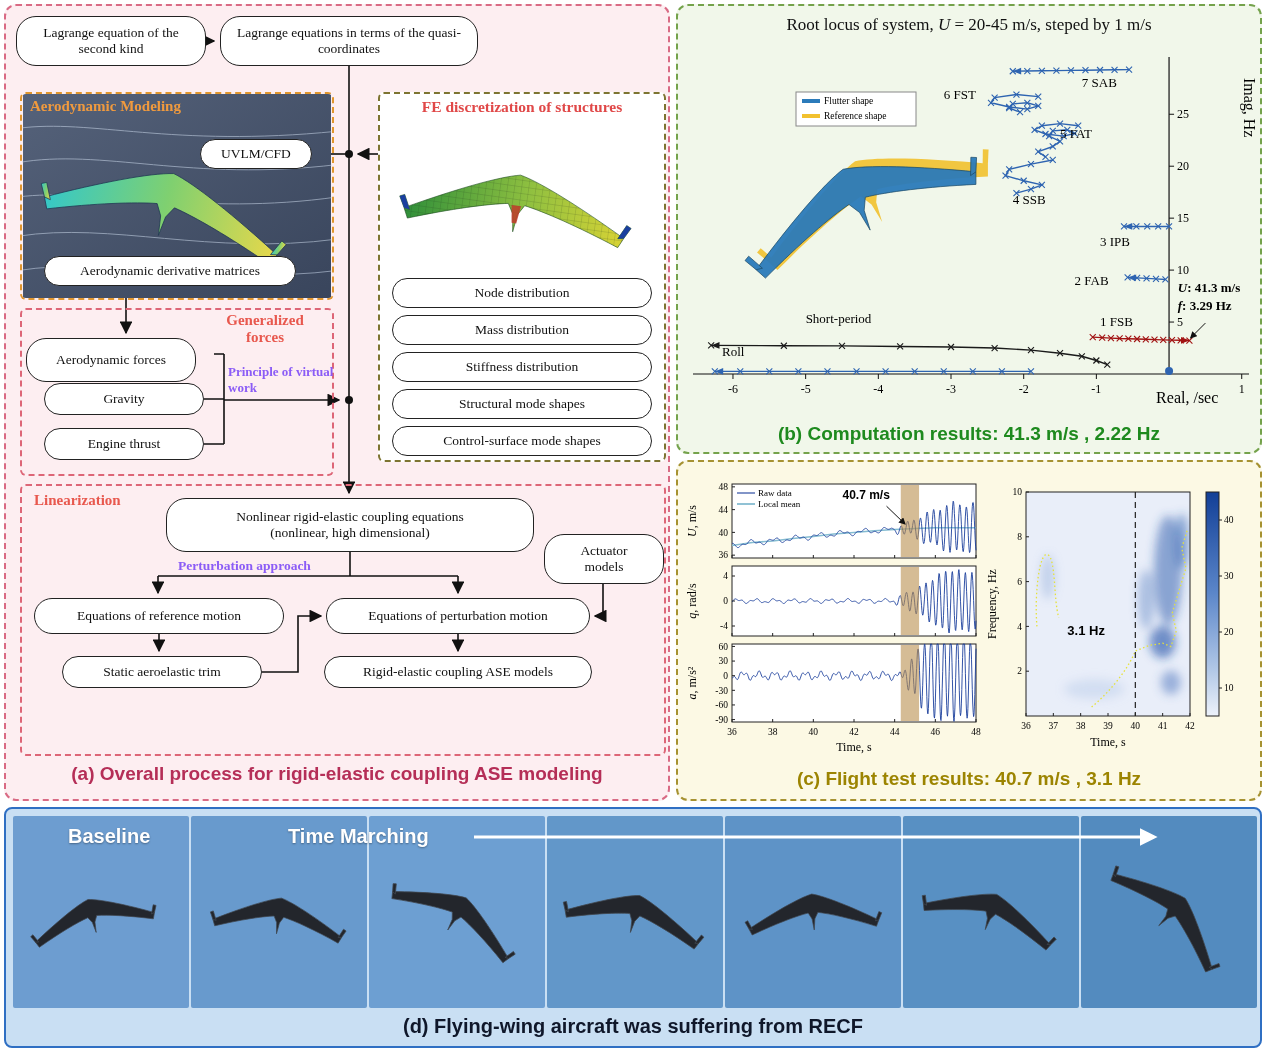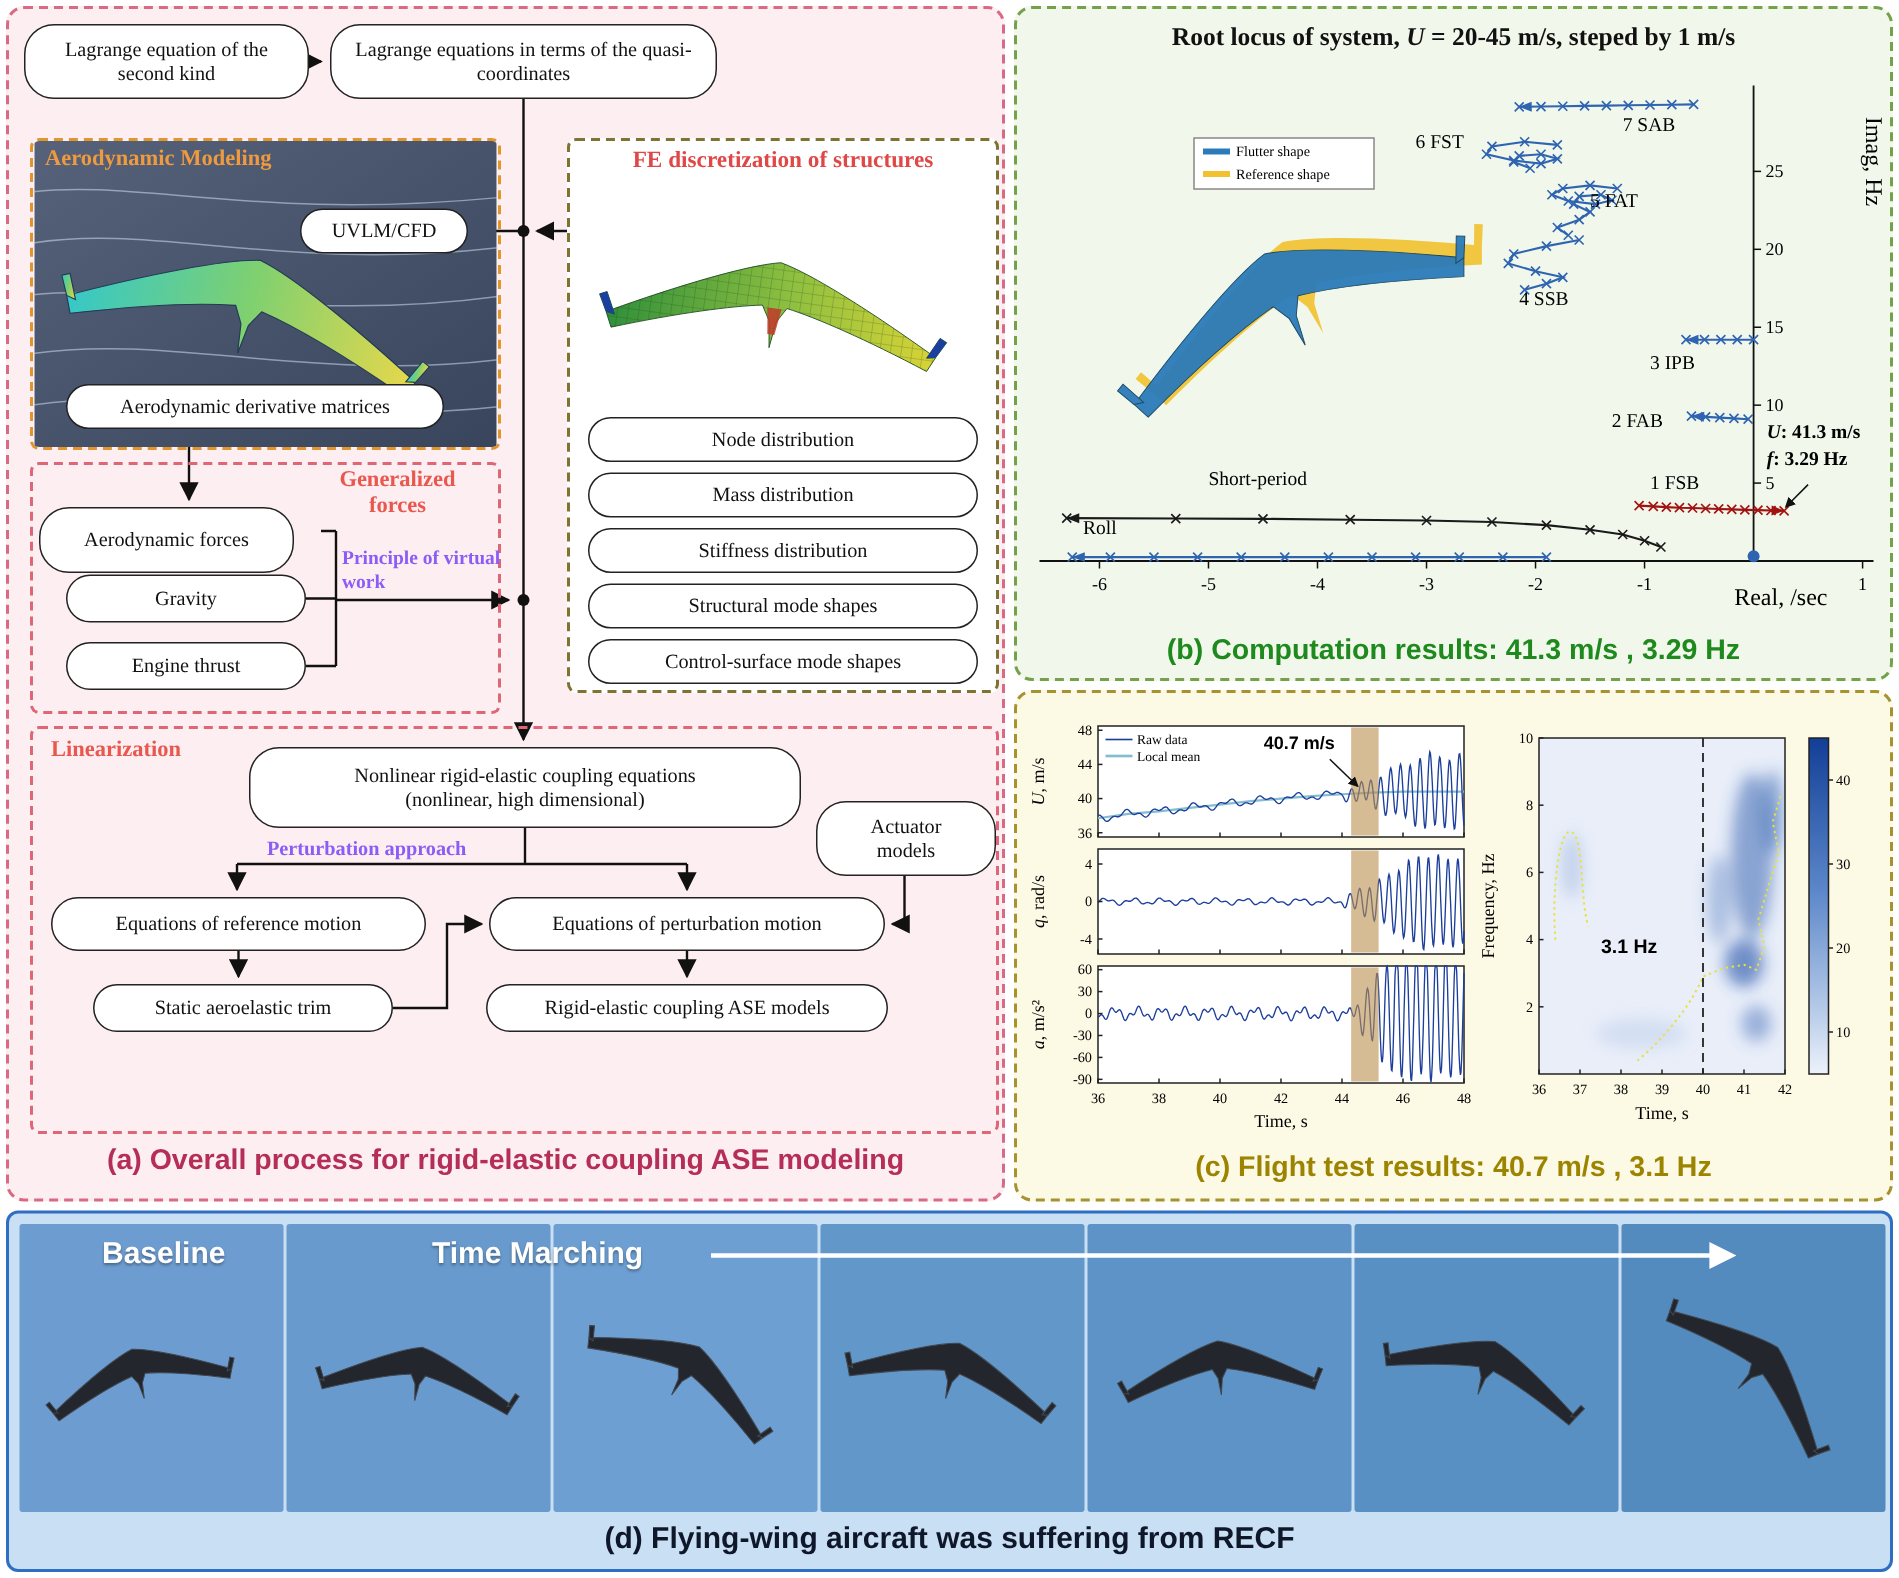--- a/index.html
+++ b/index.html
@@ -16,21 +16,21 @@
   .g-red{border:2px dashed #dd6677}
   .g-olive{border:2px dashed #7d7431;background:#fff}
   .gtitle{position:absolute;font-weight:bold;font-size:15px;line-height:1.15}
   .blabel{position:absolute;font-weight:bold;font-size:13px;color:#8b5cf6;line-height:1.25}
   .flowsvg{position:absolute;left:0;top:0;pointer-events:none}
   .caption{position:absolute;left:0;right:0;text-align:center;font-family:"Liberation Sans",sans-serif;font-weight:bold}
   .a-cap{top:757px;font-size:19px;color:#b52e57}
   .b-cap{top:417px;font-size:19px;color:#1e8a1e}
   .c-cap{top:306px;font-size:19px;color:#9c8400}
   .d-cap{top:206px;font-size:20px;color:#0f172a}
-  .b-title{position:absolute;left:0;right:0;top:9px;text-align:center;font-weight:bold;font-size:17px;color:#111}
+  .b-title{position:absolute;left:0;right:0;top:9px;text-align:center;font-weight:normal;font-size:17px;color:#111}
   .b-title i{font-style:italic}
   .rl-tick{font:12px "Liberation Serif",serif}
   .rl-label{font:13px "Liberation Serif",serif}
   .rl-ax{font:16px "Liberation Serif",serif}
   .rl-ann{font:bold 13px "Liberation Serif",serif}
   .rl-inset{font:9.5px "Liberation Serif",serif}
   .ts-tick{font:9.5px "Liberation Serif",serif}
   .ts-axlabel{font:12px "Liberation Serif",serif}
   .ts-legend{font:9px "Liberation Serif",serif}
   .ts-ann{font:bold 12px "Liberation Sans",sans-serif}
@@ -328,21 +328,21 @@
         <path d="M352.8627450980392,25.83116883116884L358.8627450980392,31.83116883116884M352.8627450980392,31.83116883116884L358.8627450980392,25.83116883116884" stroke="#2e64b1" stroke-width="1.1" fill="none"></path>
         <path d="M338.3267973856209,26.03896103896102L344.3267973856209,32.03896103896102M338.3267973856209,32.03896103896102L344.3267973856209,26.03896103896102" stroke="#2e64b1" stroke-width="1.1" fill="none"></path>
         <path d="M323.7908496732027,26.246753246753258L329.7908496732027,32.24675324675326M323.7908496732027,32.24675324675326L329.7908496732027,26.246753246753258" stroke="#2e64b1" stroke-width="1.1" fill="none"></path>
         <polygon points="326.7908496732027,29.246753246753258 335.1,25.8 335.2,32.5" fill="#2e64b1"></polygon>
         <text x="395.83660130718954" y="45.2467532467532" class="rl-label">7 SAB</text>
         <circle cx="483.0522875816993" cy="328.8831168831169" r="4" fill="#2e64b1"></circle>
         <text x="491.77385620915027" y="249.9220779220779" class="rl-ann"><tspan font-style="italic">U</tspan><tspan>: 41.3 m/s</tspan></text>
         <text x="491.77385620915027" y="267.9220779220779" class="rl-ann"><tspan font-style="italic">f</tspan><tspan>:  3.29 Hz</tspan></text>
         <line x1="519.3921568627451" y1="281.0909090909091" x2="504.8562091503268" y2="295.6363636363636" stroke="#111" stroke-width="1" marker-end="url(#ahs)"></line>
       </svg>
-    <div class="caption b-cap">(b) Computation results: 41.3 m/s , 3.29 Hz</div>
+    <div class="caption b-cap">(b) Computation results: 41.3 m/s , 2.22 Hz</div>
   </section>
 
   <section class="panel panel-c">
     <svg id="ts-svg" width="302" height="300" style="position:absolute;left:4px;top:8px">
         <rect x="50" y="14" width="244" height="74" fill="#fff" stroke="#222" stroke-width="1"></rect>
         <polyline points="50.0,75.5 70.3,72.6 90.7,70.9 111.0,68.6 131.3,66.4 151.7,64.1 172.0,62.4 192.3,60.7 212.7,59.5 233.0,58.4 253.3,57.8 273.7,57.8 294.0,57.8" fill="none" stroke="#85bcd1" stroke-width="1.5"></polyline>
         <path d="M50.0,73.6L50.4,73.4L50.8,73.4L51.2,73.5L51.6,73.7L52.0,74.0L52.4,74.4L52.8,74.8L53.3,75.3L53.7,75.9L54.1,76.3L54.5,76.8L54.9,77.2L55.3,77.4L55.7,77.6L56.1,77.6L56.5,77.5L56.9,77.3L57.3,76.9L57.7,76.6L58.1,76.1L58.5,75.7L58.9,75.3L59.4,74.9L59.8,74.6L60.2,74.4L60.6,74.3L61.0,74.2L61.4,74.2L61.8,74.3L62.2,74.4L62.6,74.5L63.0,74.5L63.4,74.5L63.8,74.5L64.2,74.3L64.6,74.1L65.0,73.7L65.5,73.3L65.9,72.8L66.3,72.3L66.7,71.7L67.1,71.2L67.5,70.7L67.9,70.2L68.3,69.9L68.7,69.7L69.1,69.6L69.5,69.6L69.9,69.8L70.3,70.0L70.7,70.4L71.1,70.8L71.6,71.3L72.0,71.7L72.4,72.1L72.8,72.5L73.2,72.7L73.6,72.9L74.0,73.0L74.4,73.0L74.8,72.9L75.2,72.8L75.6,72.6L76.0,72.4L76.4,72.3L76.8,72.2L77.2,72.1L77.7,72.2L78.1,72.3L78.5,72.5L78.9,72.8L79.3,73.1L79.7,73.5L80.1,73.8L80.5,74.2L80.9,74.4L81.3,74.6L81.7,74.7L82.1,74.7L82.5,74.5L82.9,74.2L83.3,73.8L83.8,73.3L84.2,72.8L84.6,72.2L85.0,71.6L85.4,71.0L85.8,70.5L86.2,70.1L86.6,69.8L87.0,69.5L87.4,69.4L87.8,69.4L88.2,69.5L88.6,69.6L89.0,69.8L89.4,69.9L89.9,70.1L90.3,70.2L90.7,70.2L91.1,70.2L91.5,70.1L91.9,69.8L92.3,69.6L92.7,69.3L93.1,69.0L93.5,68.6L93.9,68.4L94.3,68.2L94.7,68.0L95.1,68.0L95.5,68.1L96.0,68.3L96.4,68.7L96.8,69.1L97.2,69.6L97.6,70.1L98.0,70.6L98.4,71.2L98.8,71.6L99.2,72.0L99.6,72.3L100.0,72.4L100.4,72.5L100.8,72.4L101.2,72.2L101.6,72.0L102.1,71.6L102.5,71.3L102.9,70.9L103.3,70.6L103.7,70.3L104.1,70.1L104.5,70.0L104.9,69.9L105.3,69.9L105.7,70.0L106.1,70.1L106.5,70.3L106.9,70.4L107.3,70.5L107.7,70.5L108.2,70.4L108.6,70.3L109.0,70.0L109.4,69.6L109.8,69.2L110.2,68.6L110.6,68.0L111.0,67.5L111.4,66.9L111.8,66.4L112.2,65.9L112.6,65.6L113.0,65.3L113.4,65.2L113.8,65.2L114.3,65.4L114.7,65.6L115.1,65.9L115.5,66.3L115.9,66.7L116.3,67.1L116.7,67.4L117.1,67.7L117.5,67.9L117.9,68.0L118.3,68.0L118.7,67.9L119.1,67.8L119.5,67.7L119.9,67.5L120.4,67.3L120.8,67.2L121.2,67.1L121.6,67.1L122.0,67.2L122.4,67.4L122.8,67.6L123.2,68.0L123.6,68.4L124.0,68.8L124.4,69.2L124.8,69.5L125.2,69.8L125.6,70.1L126.0,70.1L126.5,70.1L126.9,70.0L127.3,69.7L127.7,69.3L128.1,68.8L128.5,68.3L128.9,67.7L129.3,67.1L129.7,66.6L130.1,66.1L130.5,65.7L130.9,65.4L131.3,65.2L131.7,65.1L132.1,65.1L132.6,65.1L133.0,65.2L133.4,65.3L133.8,65.4L134.2,65.5L134.6,65.5L135.0,65.5L135.4,65.4L135.8,65.1L136.2,64.9L136.6,64.5L137.0,64.2L137.4,63.8L137.8,63.4L138.2,63.1L138.7,62.9L139.1,62.7L139.5,62.7L139.9,62.8L140.3,63.0L140.7,63.3L141.1,63.8L141.5,64.2L141.9,64.8L142.3,65.3L142.7,65.8L143.1,66.3L143.5,66.6L143.9,66.9L144.3,67.1L144.8,67.1L145.2,67.0L145.6,66.9L146.0,66.6L146.4,66.4L146.8,66.1L147.2,65.8L147.6,65.5L148.0,65.3L148.4,65.2L148.8,65.2L149.2,65.2L149.6,65.3L150.0,65.4L150.4,65.6L150.9,65.8L151.3,65.9L151.7,66.0L152.1,66.0L152.5,66.0L152.9,65.8L153.3,65.5L153.7,65.1L154.1,64.7L154.5,64.1L154.9,63.5L155.3,62.9L155.7,62.3L156.1,61.8L156.5,61.3L157.0,61.0L157.4,60.7L157.8,60.6L158.2,60.6L158.6,60.8L159.0,61.0L159.4,61.3L159.8,61.6L160.2,61.9L160.6,62.3L161.0,62.5L161.4,62.7L161.8,62.9L162.2,62.9L162.6,62.9L163.1,62.8L163.5,62.7L163.9,62.5L164.3,62.3L164.7,62.1L165.1,62.0L165.5,62.0L165.9,62.1L166.3,62.2L166.7,62.5L167.1,62.8L167.5,63.2L167.9,63.6L168.3,64.1L168.7,64.6L169.2,65.0L169.6,65.3L170.0,65.6L170.4,65.7L170.8,65.7L171.2,65.6L171.6,65.4L172.0,65.0L172.4,64.6L172.8,64.1L173.2,63.5L173.6,63.0L174.0,62.6L174.4,62.1L174.8,61.8L175.3,61.6L175.7,61.4L176.1,61.3L176.5,61.4L176.9,61.4L177.3,61.5L177.7,61.6L178.1,61.7L178.5,61.7L178.9,61.7L179.3,61.6L179.7,61.4L180.1,61.1L180.5,60.8L180.9,60.4L181.4,60.0L181.8,59.5L182.2,59.1L182.6,58.8L183.0,58.5L183.4,58.4L183.8,58.4L184.2,58.5L184.6,58.7L185.0,59.0L185.4,59.4L185.8,59.9L186.2,60.4L186.6,61.0L187.0,61.5L187.5,61.9L187.9,62.3L188.3,62.5L188.7,62.7L189.1,62.7L189.5,62.7L189.9,62.5L190.3,62.3L190.7,62.1L191.1,61.9L191.5,61.7L191.9,61.5L192.3,61.4L192.7,61.4L193.1,61.4L193.6,61.5L194.0,61.7L194.4,62.0L194.8,62.2L195.2,62.5L195.6,62.7L196.0,62.8L196.4,62.9L196.8,62.8L197.2,62.7L197.6,62.4L198.0,62.0L198.4,61.5L198.8,60.9L199.2,60.3L199.7,59.7L200.1,59.1L200.5,58.6L200.9,58.2L201.3,57.8L201.7,57.6L202.1,57.5L202.5,57.5L202.9,57.6L203.3,57.8L203.7,58.1L204.1,58.3L204.5,58.6L204.9,58.9L205.3,59.1L205.8,59.2L206.2,59.3L206.6,59.3L207.0,59.2L207.4,59.1L207.8,58.9L208.2,58.7L208.6,58.5L209.0,58.3L209.4,58.2L209.8,58.2L210.2,58.3L210.6,58.5L211.0,58.8L211.4,59.0L211.9,59.2L212.3,59.5L212.7,59.9L213.1,60.5L213.5,61.2L213.9,62.0L214.3,62.9L214.7,63.7L215.1,64.3L215.5,64.5L215.9,64.3L216.3,63.7L216.7,62.6L217.1,61.3L217.5,59.7L218.0,58.2L218.4,56.9L218.8,56.1L219.2,55.8L219.6,56.2L220.0,57.2L220.4,58.6L220.8,60.3L221.2,62.0L221.6,63.3L222.0,64.1L222.4,64.1L222.8,63.3L223.2,61.8L223.6,59.7L224.1,57.3L224.5,54.9L224.9,52.9L225.3,51.6L225.7,51.1L226.1,51.7L226.5,53.0L226.9,55.1L227.3,57.5L227.7,59.9L228.1,61.8L228.5,63.0L228.9,63.2L229.3,62.4L229.7,60.6L230.2,58.2L230.6,55.5L231.0,53.0L231.4,51.1L231.8,50.1L232.2,50.4L232.6,51.9L233.0,54.6L233.4,58.0L233.8,61.7L234.2,65.1L234.6,67.8L235.0,69.2L235.4,69.2L235.8,67.6L236.3,64.8L236.7,61.0L237.1,56.8L237.5,52.8L237.9,49.8L238.3,48.2L238.7,48.2L239.1,50.1L239.5,53.5L239.9,58.0L240.3,62.9L240.7,67.6L241.1,71.3L241.5,73.4L241.9,73.5L242.4,71.5L242.8,67.7L243.2,62.5L243.6,56.6L244.0,50.9L244.4,46.1L244.8,43.0L245.2,42.0L245.6,43.3L246.0,46.7L246.4,51.7L246.8,57.5L247.2,63.3L247.6,68.2L248.0,71.4L248.5,72.3L248.9,70.9L249.3,67.3L249.7,62.0L250.1,55.7L250.5,49.5L250.9,44.2L251.3,40.7L251.7,39.5L252.1,40.9L252.5,44.7L252.9,50.4L253.3,57.0L253.7,63.8L254.1,69.5L254.6,73.4L255.0,74.9L255.4,73.6L255.8,69.9L256.2,64.2L256.6,57.4L257.0,50.7L257.4,45.0L257.8,41.3L258.2,40.2L258.6,42.1L259.0,46.6L259.4,53.2L259.8,61.0L260.2,68.7L260.7,75.3L261.1,79.6L261.5,81.0L261.9,79.2L262.3,74.3L262.7,67.2L263.1,58.6L263.5,50.0L263.9,42.6L264.3,37.5L264.7,35.5L265.1,36.9L265.5,41.6L265.9,49.0L266.3,57.8L266.8,66.9L267.2,74.8L267.6,80.3L268.0,82.4L268.4,80.7L268.8,75.7L269.2,67.8L269.6,58.4L270.0,48.7L270.4,40.2L270.8,34.1L271.2,31.2L271.6,32.1L272.0,36.4L272.4,43.6L272.9,52.6L273.3,62.0L273.7,70.5L274.1,76.7L274.5,79.9L274.9,79.5L275.3,75.7L275.7,69.0L276.1,60.6L276.5,51.6L276.9,43.6L277.3,37.7L277.7,34.8L278.1,35.4L278.5,39.4L279.0,46.2L279.4,54.8L279.8,63.9L280.2,72.2L280.6,78.4L281.0,81.6L281.4,81.4L281.8,77.7L282.2,71.3L282.6,63.0L283.0,54.1L283.4,46.1L283.8,40.0L284.2,37.0L284.6,37.4L285.1,41.2L285.5,47.8L285.9,56.3L286.3,65.3L286.7,73.4L287.1,79.5L287.5,82.6L287.9,82.1L288.3,78.0L288.7,71.0L289.1,62.1L289.5,52.4L289.9,43.5L290.3,36.6L290.7,32.8L291.2,32.5L291.6,35.8L292.0,42.3L292.4,50.9L292.8,60.3L293.2,69.2L293.6,76.2L294.0,80.3" fill="none" stroke="#1c3f9c" stroke-width="0.9"></path>
         <rect x="218.76666666666662" y="15" width="18.300000000000097" height="72" fill="#b98f4e" opacity="0.6"></rect>
         <line x1="50" y1="85.15384615384616" x2="53" y2="85.15384615384616" stroke="#222"></line>
         <text x="46" y="88.35384615384616" text-anchor="end" class="ts-tick">36</text>

